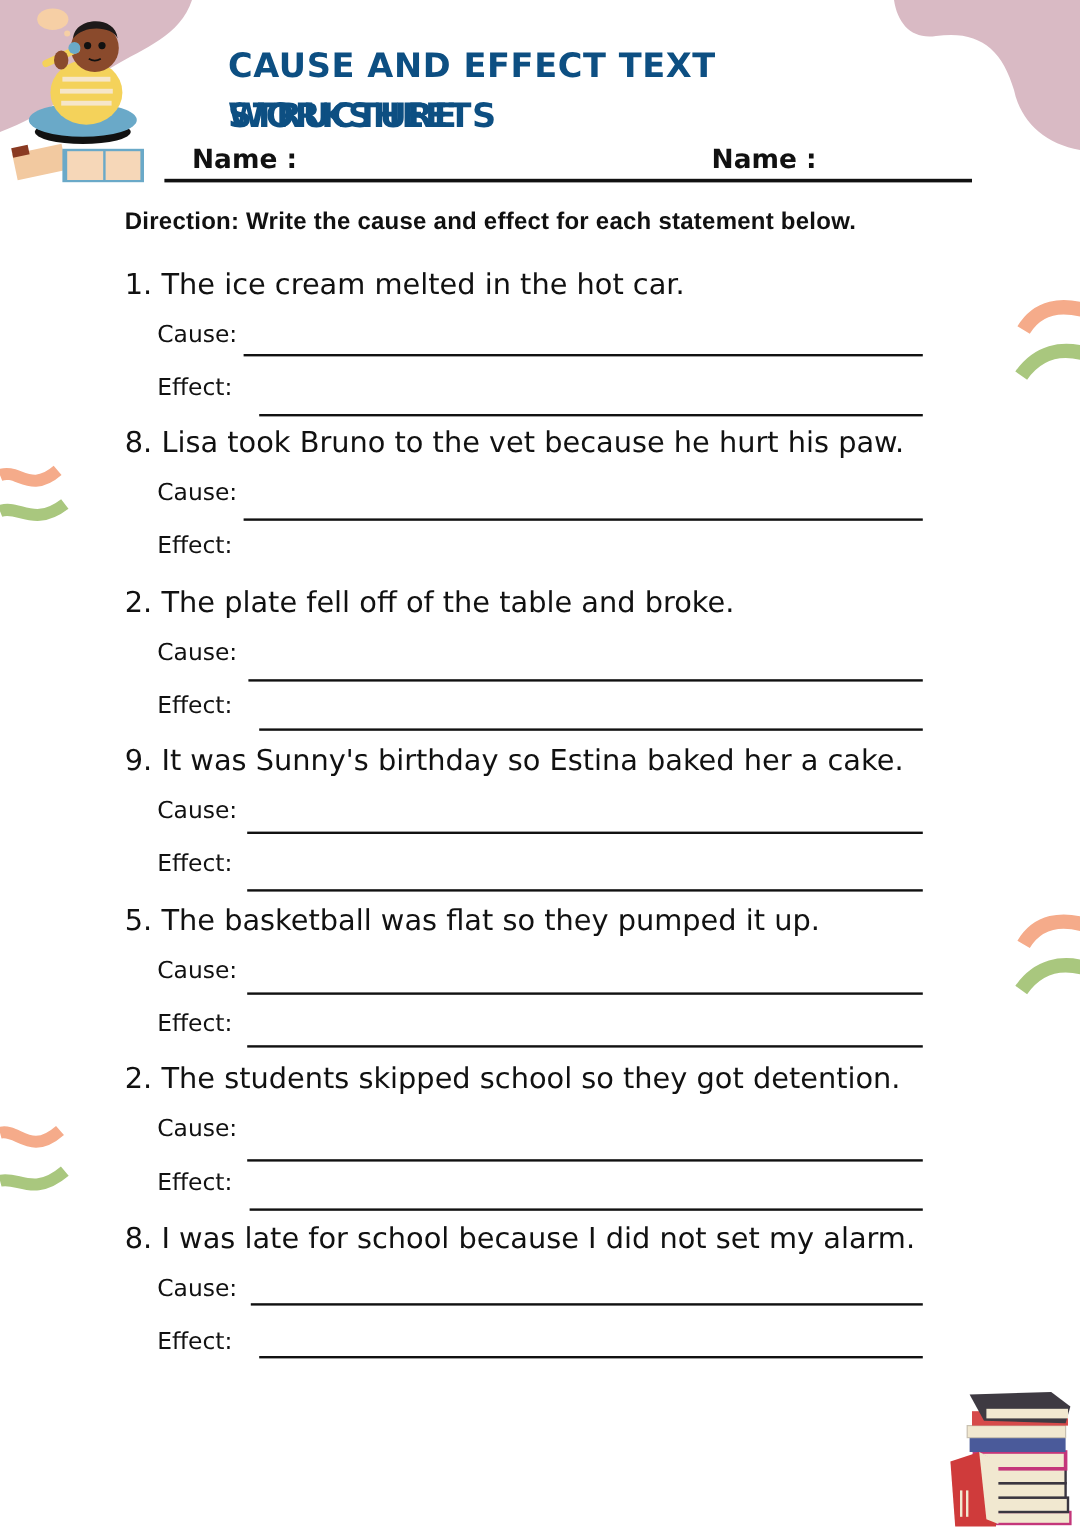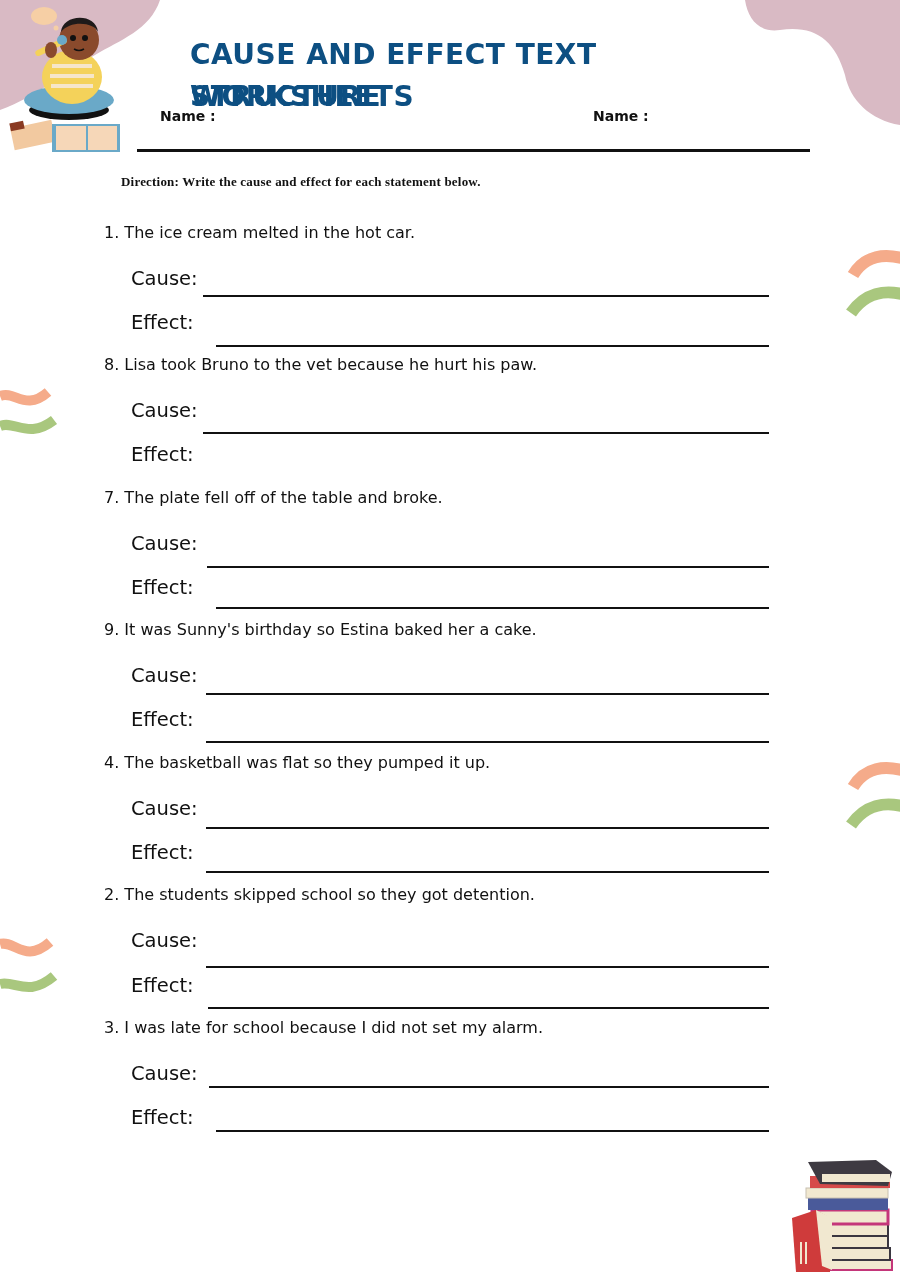--- a/index.html
+++ b/index.html
@@ -18,29 +18,29 @@
     .title {
       position: absolute; left: 190px; width: 570px; 
       color: #0d4f82; font-family: "DejaVu Sans", sans-serif; font-weight: bold;
       font-size: 28px; letter-spacing: 0.5px; line-height: 42px;
     }
     .title.l1 { top: 34px; }
     .title.l2 { top: 76px; }
 
     .field-label {
       position: absolute; font-family: "DejaVu Sans", sans-serif;
-      font-weight: bold; font-size: 14px; top: 108px;
+      font-weight: bold; font-size: 22px; top: 121px;
     }
     .header-line { position: absolute; left: 137px; top: 149px; width: 673px; height: 3px; background: #111; }
 
     .direction {
-      position: absolute; left: 121px; top: 174px; font-size: 13px; font-weight: bold;
-      font-family: Liberation Serif, serif; letter-spacing: 0.2px;
+      position: absolute; left: 104px; top: 174px; font-size: 20px; font-weight: bold;
+      font-family: Liberation Sans, sans-serif; letter-spacing: 0.2px;
     }
-    .statement { position: absolute; left: 104px; font-size: 16px; font-family: "DejaVu Sans", sans-serif; }
+    .statement { position: absolute; left: 104px; font-size: 24px; font-family: "DejaVu Sans", sans-serif; }
     .row-label { position: absolute; left: 131px; font-size: 19.5px; font-family: "DejaVu Sans", sans-serif; }
     .answer-line {
       position: absolute; height: 2px; background: #111; border: none; padding: 0; margin: 0;
       display: block;
     }
   </style>
 </head>
 <body>
 
 <svg class="blob-tl" width="170" height="115" viewBox="0 0 170 115">
@@ -123,41 +123,41 @@
 <div class="row-label" style="top:267px">Cause:</div>
 <div class="answer-line" style="left:203px;top:295px;width:566px"></div>
 <div class="row-label" style="top:311px">Effect:</div>
 <div class="answer-line" style="left:216px;top:345px;width:553px"></div>
 
 <div class="statement" style="top:355px">8. Lisa took Bruno to the vet because he hurt his paw.</div>
 <div class="row-label" style="top:399px">Cause:</div>
 <div class="answer-line" style="left:203px;top:432px;width:566px"></div>
 <div class="row-label" style="top:443px">Effect:</div>
 
-<div class="statement" style="top:488px">7. The plate fell off of the table and broke.</div>
+<div class="statement" style="top:488px">2. The plate fell off of the table and broke.</div>
 <div class="row-label" style="top:532px">Cause:</div>
 <div class="answer-line" style="left:207px;top:566px;width:562px"></div>
 <div class="row-label" style="top:576px">Effect:</div>
 <div class="answer-line" style="left:216px;top:607px;width:553px"></div>
 
 <div class="statement" style="top:620px">9. It was Sunny's birthday so Estina baked her a cake.</div>
 <div class="row-label" style="top:664px">Cause:</div>
 <div class="answer-line" style="left:206px;top:693px;width:563px"></div>
 <div class="row-label" style="top:708px">Effect:</div>
 <div class="answer-line" style="left:206px;top:741px;width:563px"></div>
 
-<div class="statement" style="top:753px">4. The basketball was flat so they pumped it up.</div>
+<div class="statement" style="top:753px">5. The basketball was flat so they pumped it up.</div>
 <div class="row-label" style="top:797px">Cause:</div>
 <div class="answer-line" style="left:206px;top:827px;width:563px"></div>
 <div class="row-label" style="top:841px">Effect:</div>
 <div class="answer-line" style="left:206px;top:871px;width:563px"></div>
 
 <div class="statement" style="top:885px">2. The students skipped school so they got detention.</div>
 <div class="row-label" style="top:929px">Cause:</div>
 <div class="answer-line" style="left:206px;top:966px;width:563px"></div>
 <div class="row-label" style="top:974px">Effect:</div>
 <div class="answer-line" style="left:208px;top:1007px;width:561px"></div>
 
-<div class="statement" style="top:1018px">3. I was late for school because I did not set my alarm.</div>
+<div class="statement" style="top:1018px">8. I was late for school because I did not set my alarm.</div>
 <div class="row-label" style="top:1062px">Cause:</div>
 <div class="answer-line" style="left:209px;top:1086px;width:560px"></div>
 <div class="row-label" style="top:1106px">Effect:</div>
 <div class="answer-line" style="left:216px;top:1130px;width:553px"></div>
 
 </body></html>

